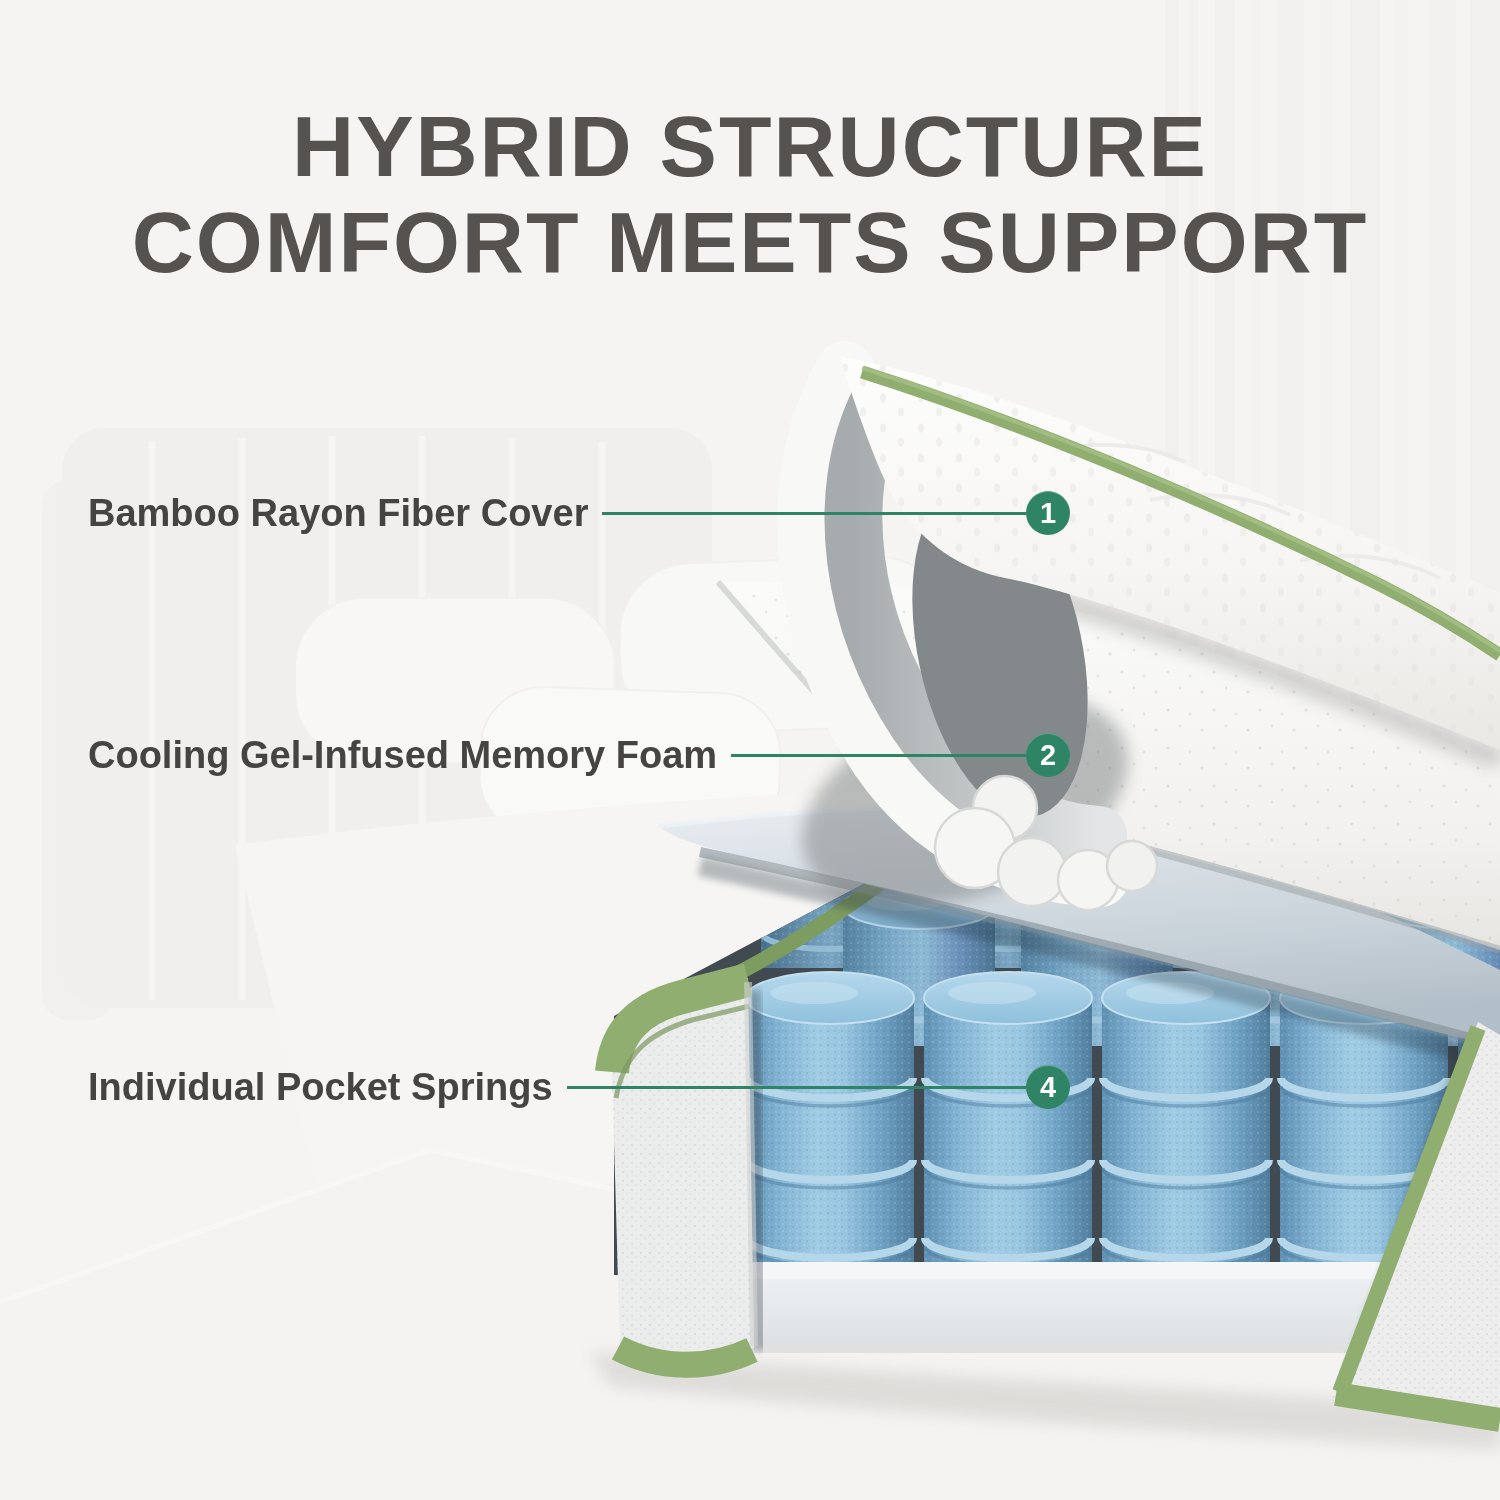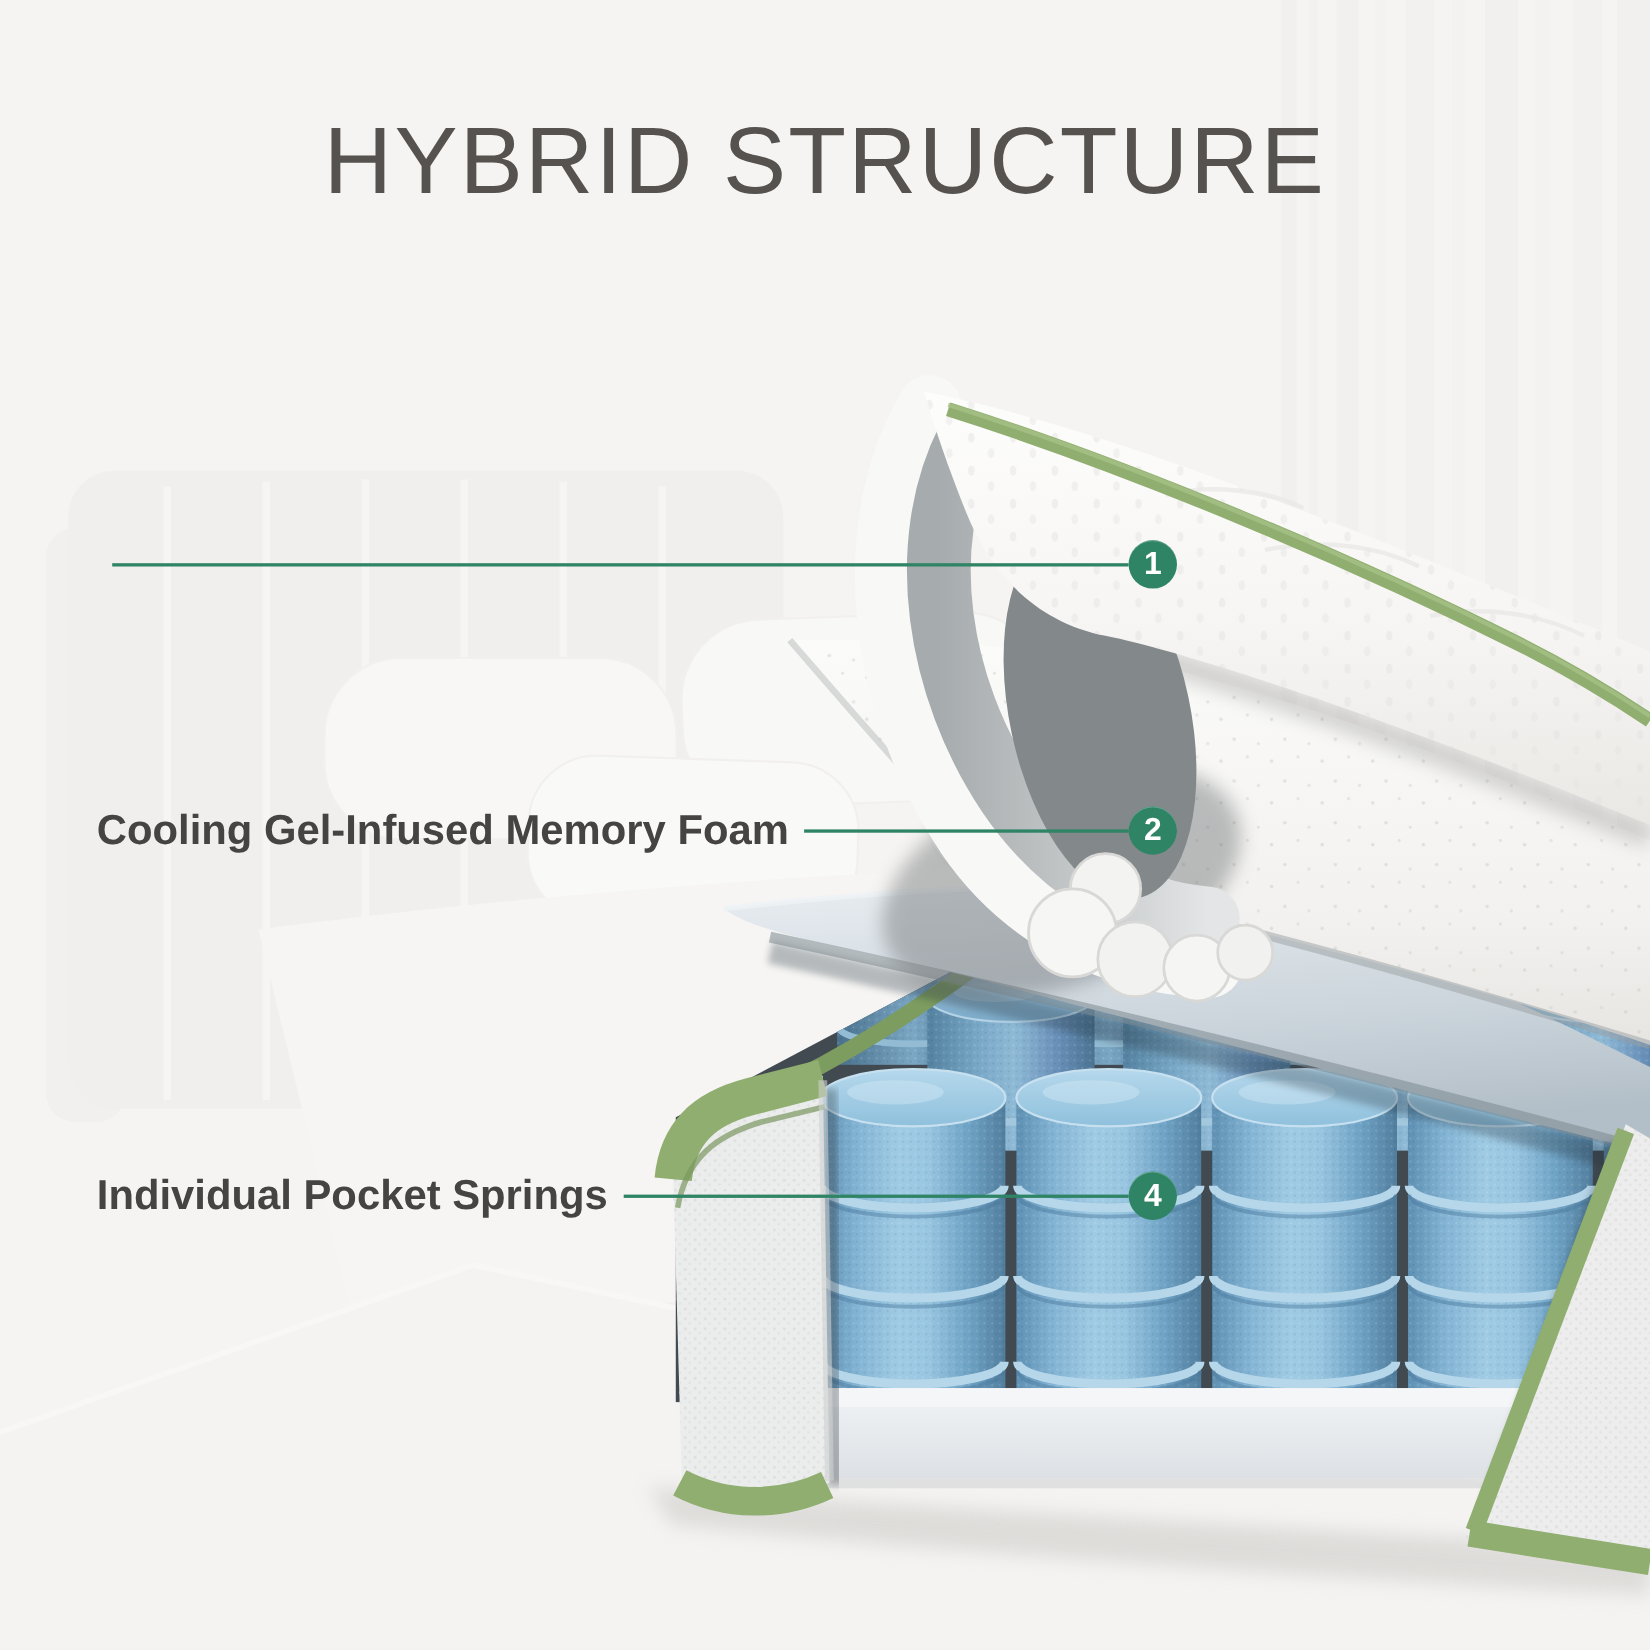--- a/index.html
+++ b/index.html
@@ -9,21 +9,21 @@
     --title-gray:#55524F;
     --label-gray:#454442;
     --background:#F5F4F2;
   }
   html,body{margin:0;padding:0;}
   body{font-family:"Liberation Sans","DejaVu Sans",sans-serif;background:#fff;}
   .stage{position:relative;width:1500px;height:1500px;overflow:hidden;background:var(--background);}
   .scene-svg{position:absolute;left:0;top:0;width:1500px;height:1500px;display:block;}
   .title{
     position:absolute;left:0;right:0;top:98px;text-align:center;
-    color:var(--title-gray);font-weight:normal;font-size:86px;line-height:1.12;letter-spacing:2px;
+    color:var(--title-gray);font-weight:bold;font-size:86px;line-height:1.12;letter-spacing:2px;
     z-index:5;
   }
   .callout{
     position:absolute;left:88px;width:982px;height:46px;
     display:flex;align-items:center;z-index:6;
   }
   .callout .label{
     color:var(--label-gray);font-weight:bold;font-size:38px;white-space:nowrap;
     letter-spacing:0px;
   }
@@ -309,23 +309,25 @@
         </g>
 
         <path d="M 862 372 C 1030 425 1230 510 1380 585 C 1430 610 1470 635 1500 655" fill="none" style="stroke:var(--piping-green)" stroke-width="13"></path>
         <path d="M 862 368 C 1030 421 1230 506 1380 581 C 1430 606 1470 631 1500 651" fill="none" stroke="#a6c086" stroke-width="4" opacity="0.8"></path>
       </g>
     </g>
   </svg>
 
   <div class="title">
     <div>HYBRID STRUCTURE</div>
+    <div>COMFORT MEETS SUPPORT</div>
   </div>
 
   <div class="callout c1">
+    <span class="label">Bamboo Rayon Fiber Cover</span>
     <span class="connector"></span>
     <span class="badge">1</span>
   </div>
   <div class="callout c2">
     <span class="label">Cooling Gel-Infused Memory Foam</span>
     <span class="connector"></span>
     <span class="badge">2</span>
   </div>
   <div class="callout c4">
     <span class="label">Individual Pocket Springs</span>

